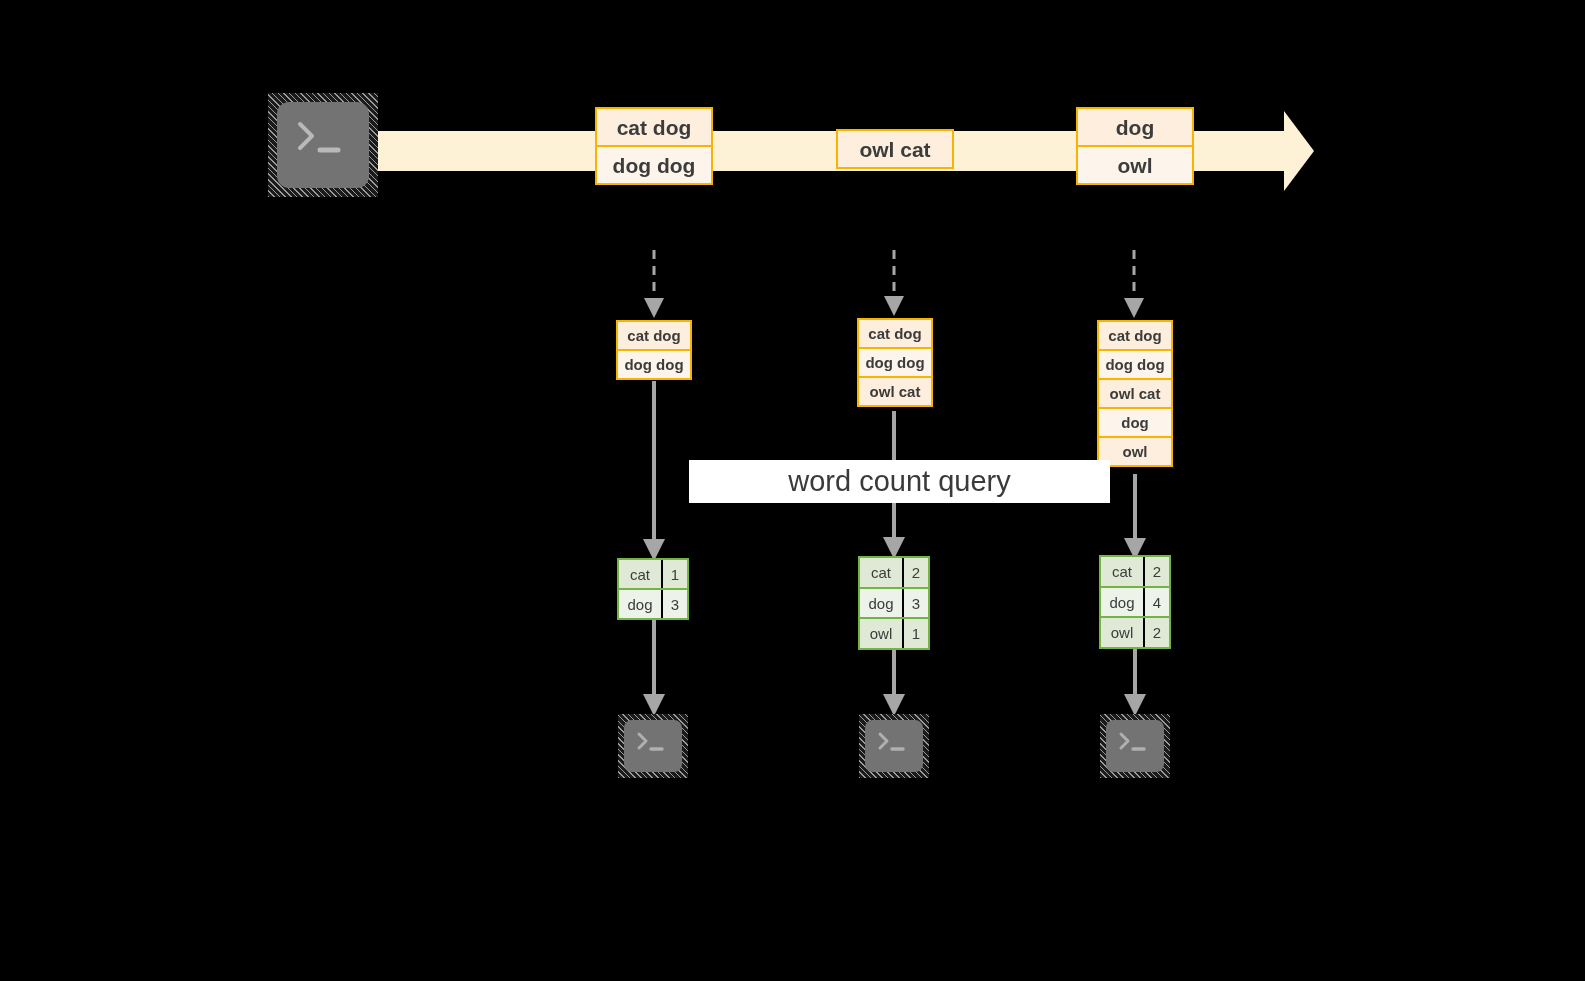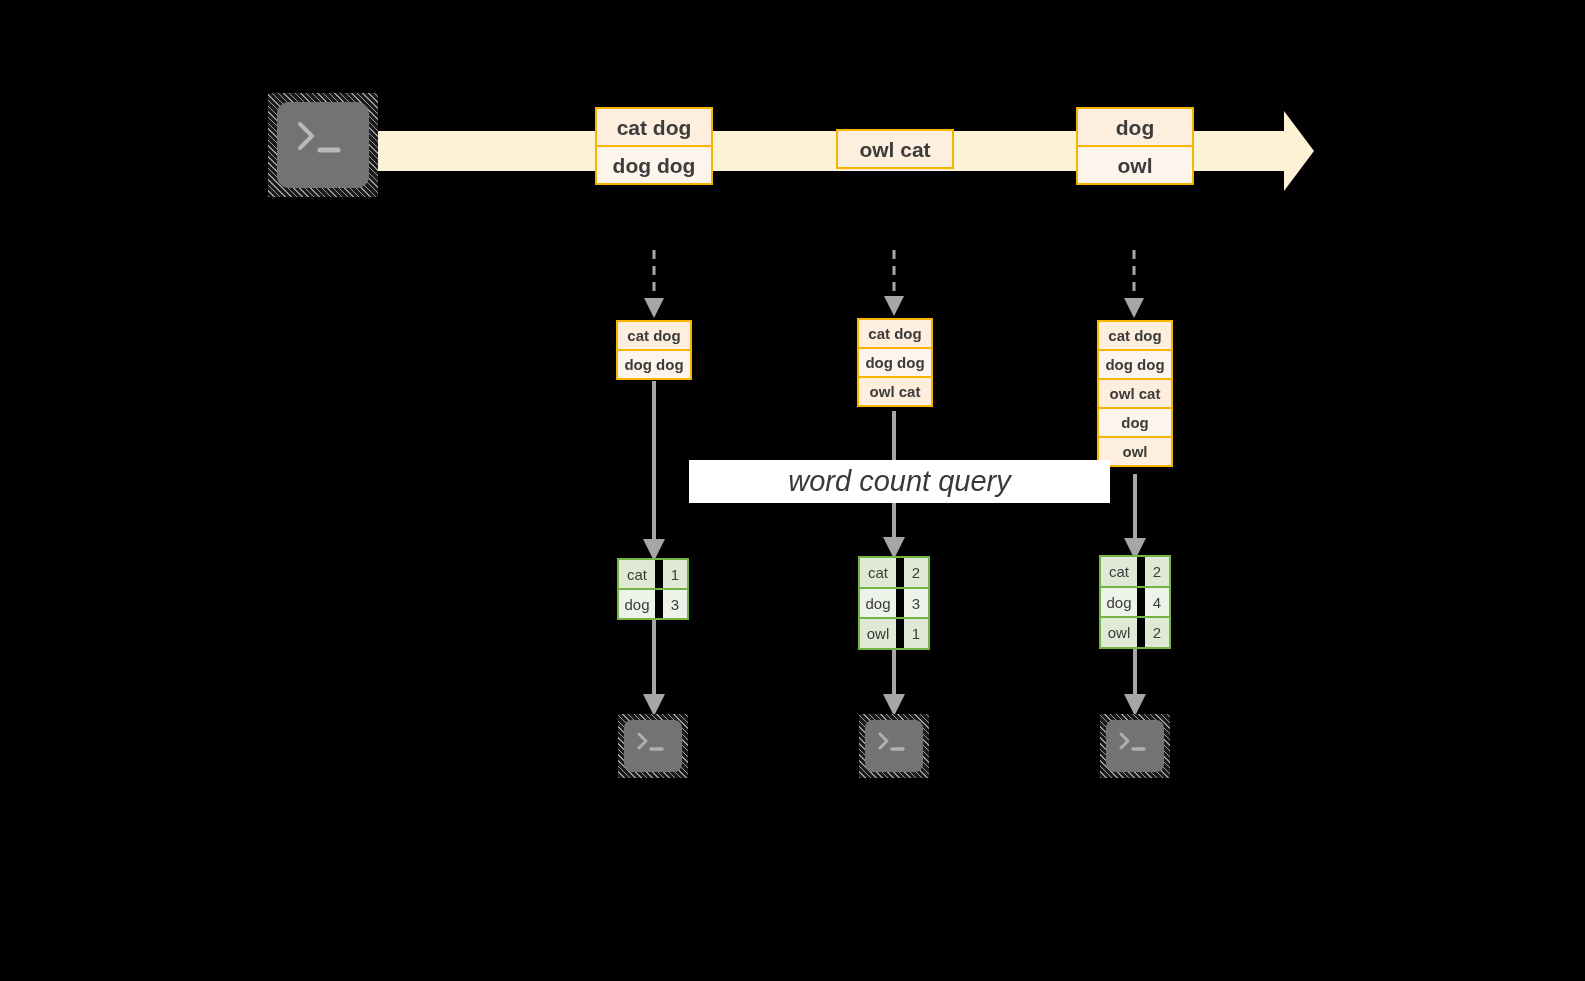--- a/index.html
+++ b/index.html
@@ -77,38 +77,37 @@
   }
   .grow + .grow { border-top: 2px solid #72b544; }
   .gcell {
     box-sizing: border-box;
     display: flex;
     align-items: center;
     justify-content: center;
     color: #3c3c3c;
     line-height: 1;
   }
-  .gcell.key { flex: 0 0 var(--keyw); border-right: 8px solid #000000; }
+  .gcell.key { flex: 0 0 var(--keyw); border-right: 2px solid #000000; }
   .gcell.val { flex: 1 1 auto; }
   .grow.a .gcell { background: #dfe9d6; }
   .grow.b .gcell { background: #eef3ea; }
 
   
   .conn { position: absolute; overflow: visible; }
 
   
   .qlabel {
     position: absolute;
     background: #ffffff;
     display: flex;
     align-items: center;
     justify-content: center;
     color: #3a3a3a;
     white-space: nowrap;
-    font-style: italic;
   }
 </style>
 </head>
 <body>
 
 <div id="stage">
 
   <div class="band" style="left:366px; top:131px; width:900px; height:40px;"></div>
   <svg class="bandhead" style="left:1258px; top:111px;" width="56" height="80" viewBox="0 0 56 80">
     <polygon points="0,20 0,60 26,60 26,80 56,40 26,0 26,20" fill="#fdf1d6"></polygon>

